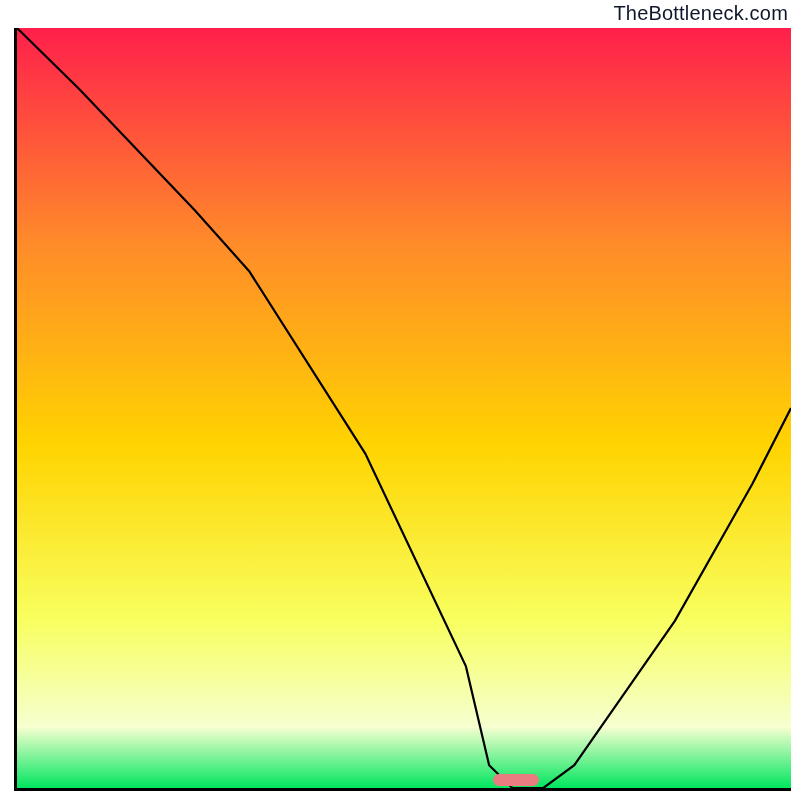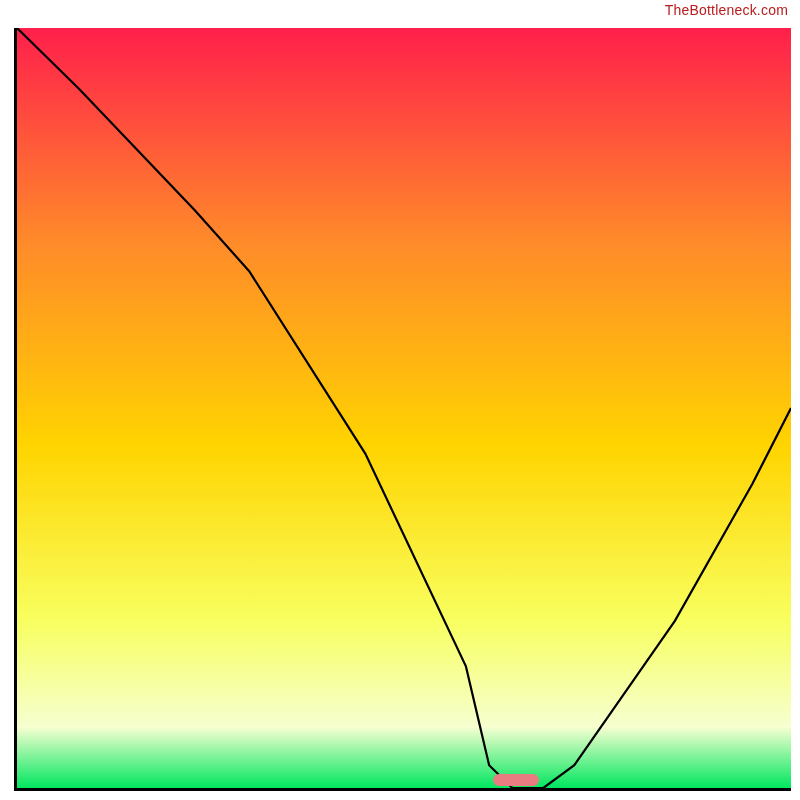--- a/index.html
+++ b/index.html
@@ -14,23 +14,23 @@
   .outer {
     position: absolute;
     left: 0; top: 0;
     width: 800px; height: 800px;
     background: #ffffff;
   }
   .watermark {
     position: absolute;
     top: 2px;
     right: 12px;
-    font-size: 14px;
+    font-size: 20px;
     font-weight: 500;
-    color: #b91c1c;
+    color: #0f172a;
     letter-spacing: 0.2px;
   }
   .plot-wrap {
     position: absolute;
     left: 14px;
     top: 28px;
     width: 774px;
     height: 760px;
     border-left: 3px solid #000;
     border-bottom: 3px solid #000;

